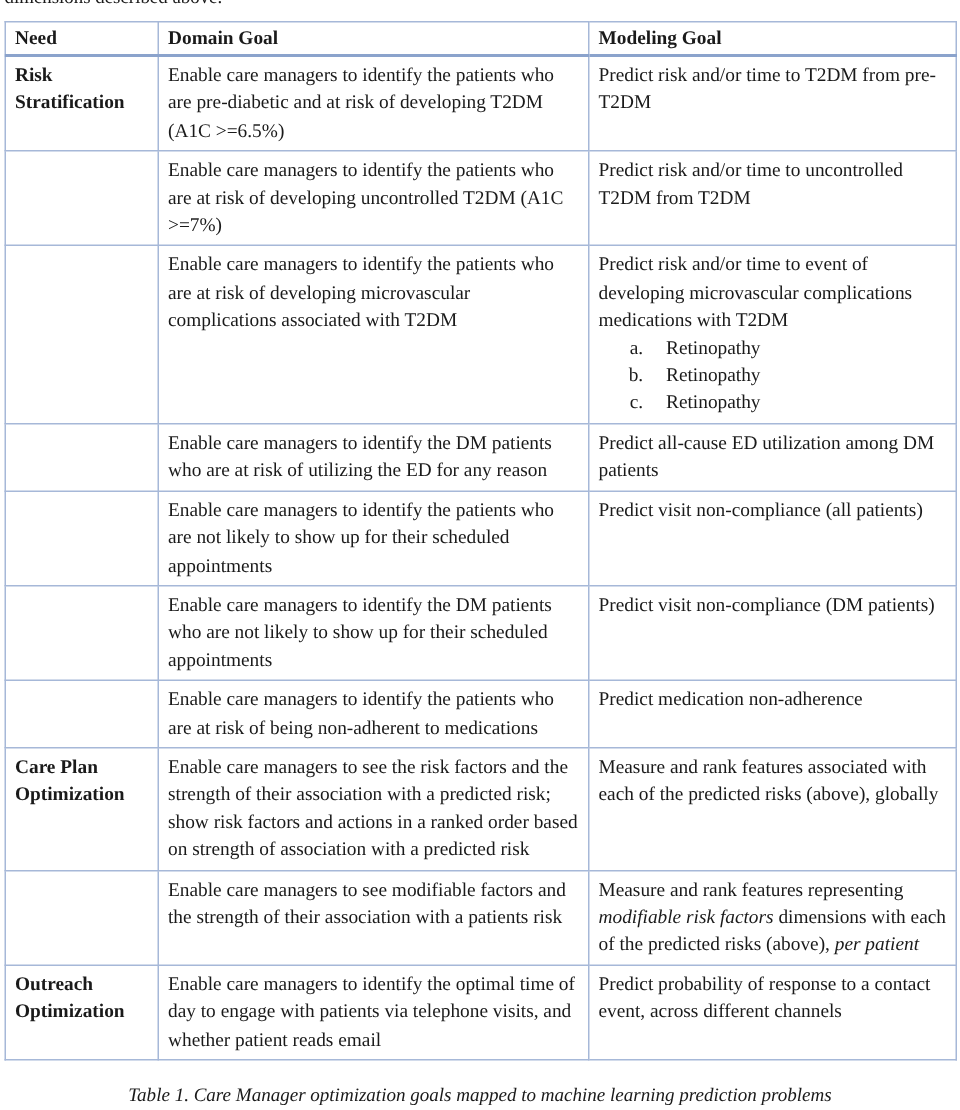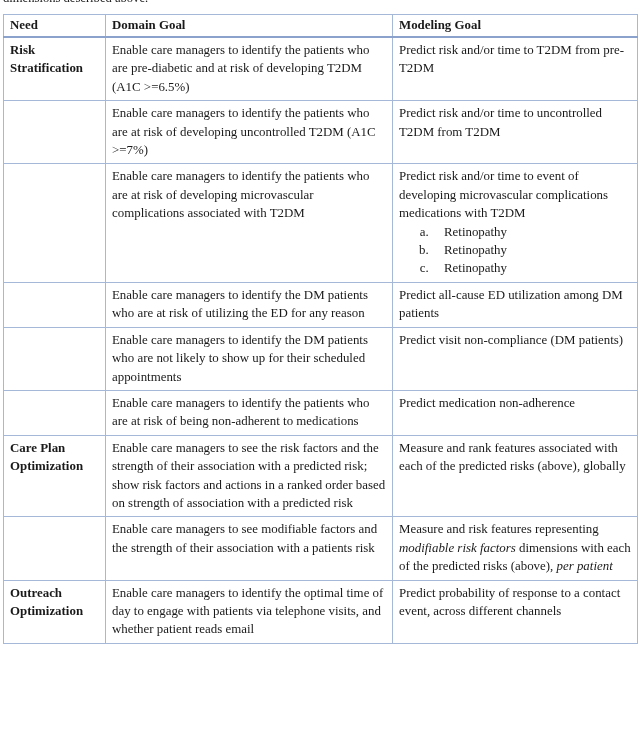--- a/index.html
+++ b/index.html
@@ -155,20 +155,27 @@
           </tr>
           <tr>
             <td class="need empty"></td>
             <td>Enable care managers to identify the DM patients who are at risk of utilizing the ED for any reason</td>
             <td>
               <span class="cell-text">Predict all-cause ED utilization among DM patients</span>
             </td>
           </tr>
           <tr>
             <td class="need empty"></td>
+            <td>Enable care managers to identify the patients who are not likely to show up for their scheduled appointments</td>
+            <td>
+              <span class="cell-text">Predict visit non-compliance (all patients)</span>
+            </td>
+          </tr>
+          <tr>
+            <td class="need empty"></td>
             <td>Enable care managers to identify the DM patients who are not likely to show up for their scheduled appointments</td>
             <td>
               <span class="cell-text">Predict visit non-compliance (DM patients)</span>
             </td>
           </tr>
           <tr>
             <td class="need empty"></td>
             <td>Enable care managers to identify the patients who are at risk of being non-adherent to medications</td>
             <td>
               <span class="cell-text">Predict medication non-adherence</span>
@@ -177,27 +184,28 @@
           <tr>
             <td class="need">Care Plan Optimization</td>
             <td>Enable care managers to see the risk factors and the strength of their association with a predicted risk; show risk factors and actions in a ranked order based on strength of association with a predicted risk</td>
             <td>
               <span class="cell-text">Measure and rank features associated with each of the predicted risks (above), globally</span>
             </td>
           </tr>
           <tr>
             <td class="need empty"></td>
             <td>Enable care managers to see modifiable factors and the strength of their association with a patients risk</td>
-            <td><span>Measure and risk features representing </span><em class="it">modifiable risk factors</em><span> dimensions with each of the predicted risks (above), </span><em class="it">per patient</em></td>
+            <td><span>Measure and rank features representing </span><em class="it">modifiable risk factors</em><span> dimensions with each of the predicted risks (above), </span><em class="it">per patient</em></td>
           </tr>
           <tr>
             <td class="need">Outreach Optimization</td>
             <td>Enable care managers to identify the optimal time of day to engage with patients via telephone visits, and whether patient reads email</td>
             <td>
               <span class="cell-text">Predict probability of response to a contact event, across different channels</span>
             </td>
           </tr>
         </tbody>
     </table>
   </div>
 
+  <div class="caption">Table 1. Care Manager optimization goals mapped to machine learning prediction problems</div>
 
 </div>
 
 </body></html>

